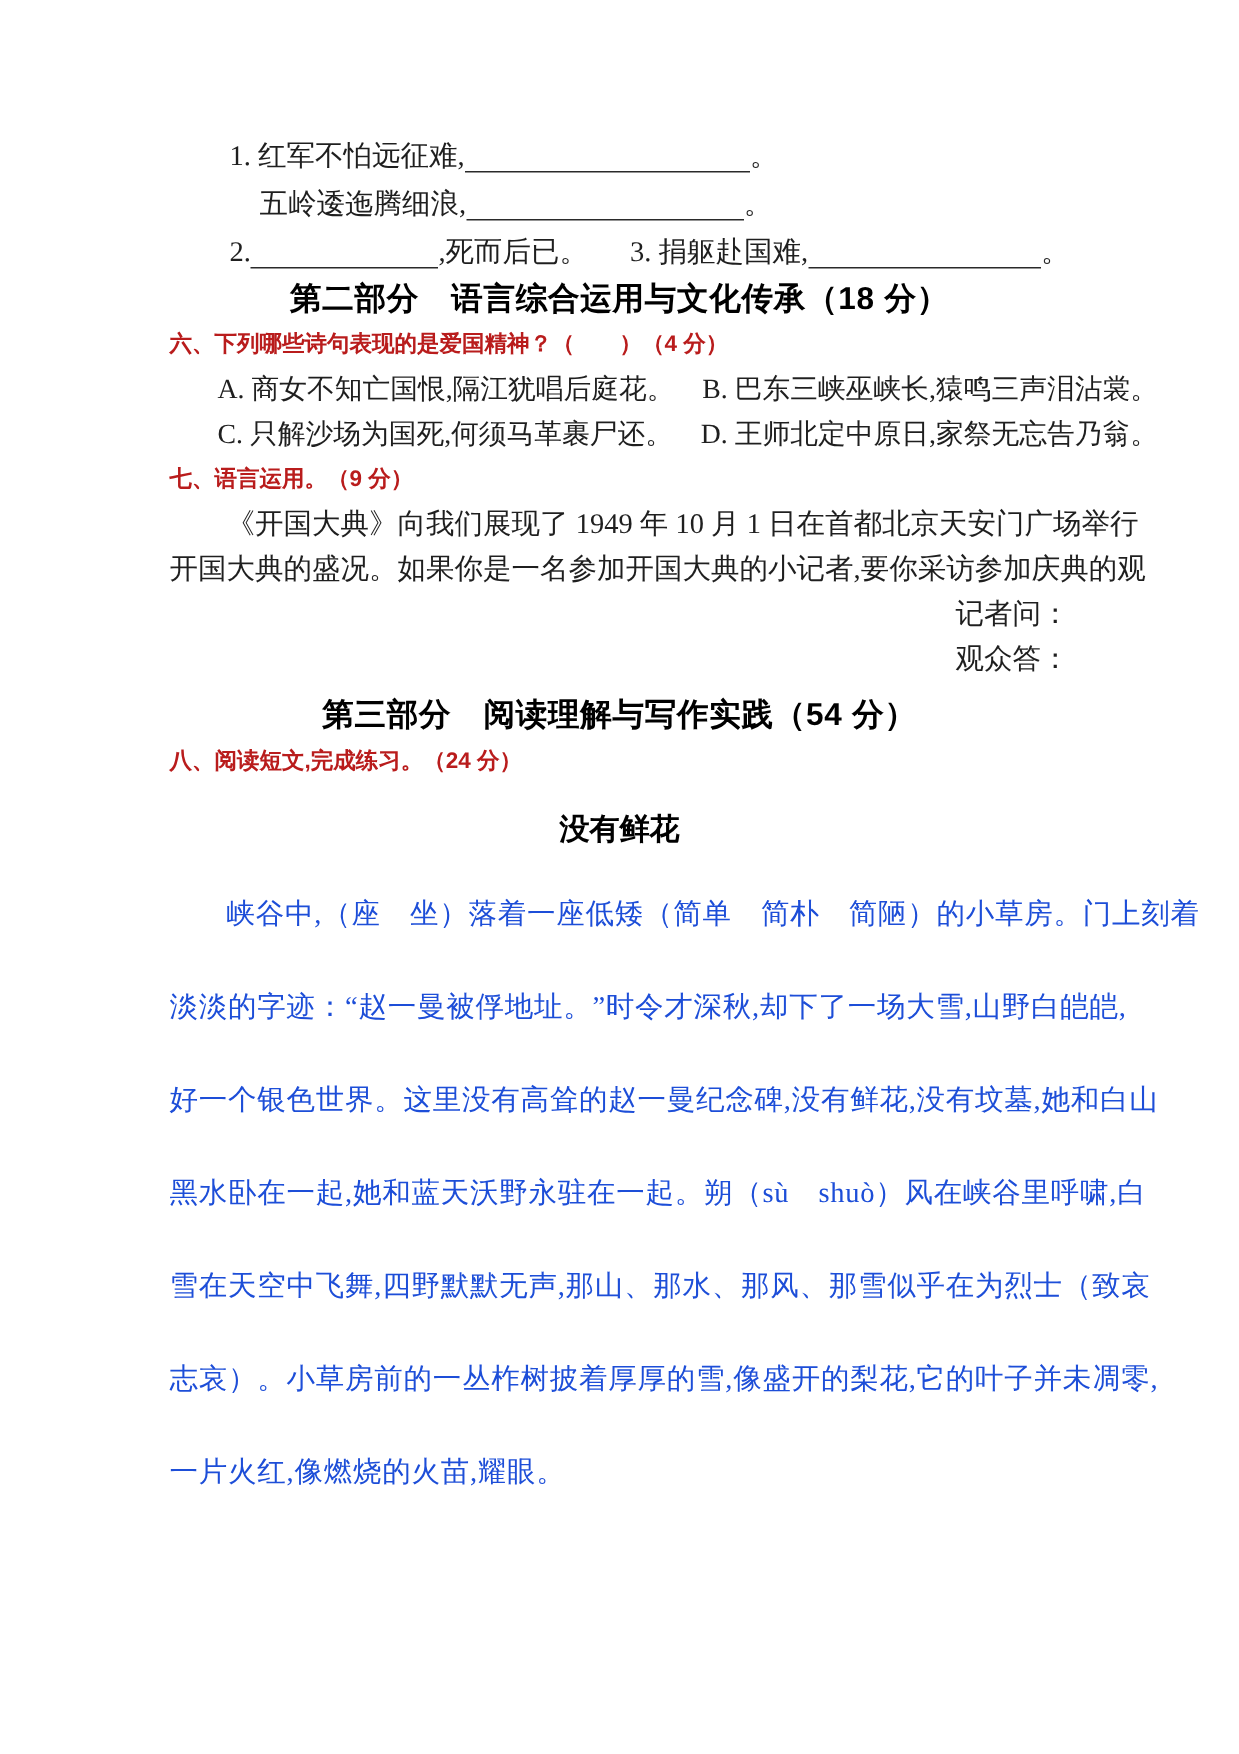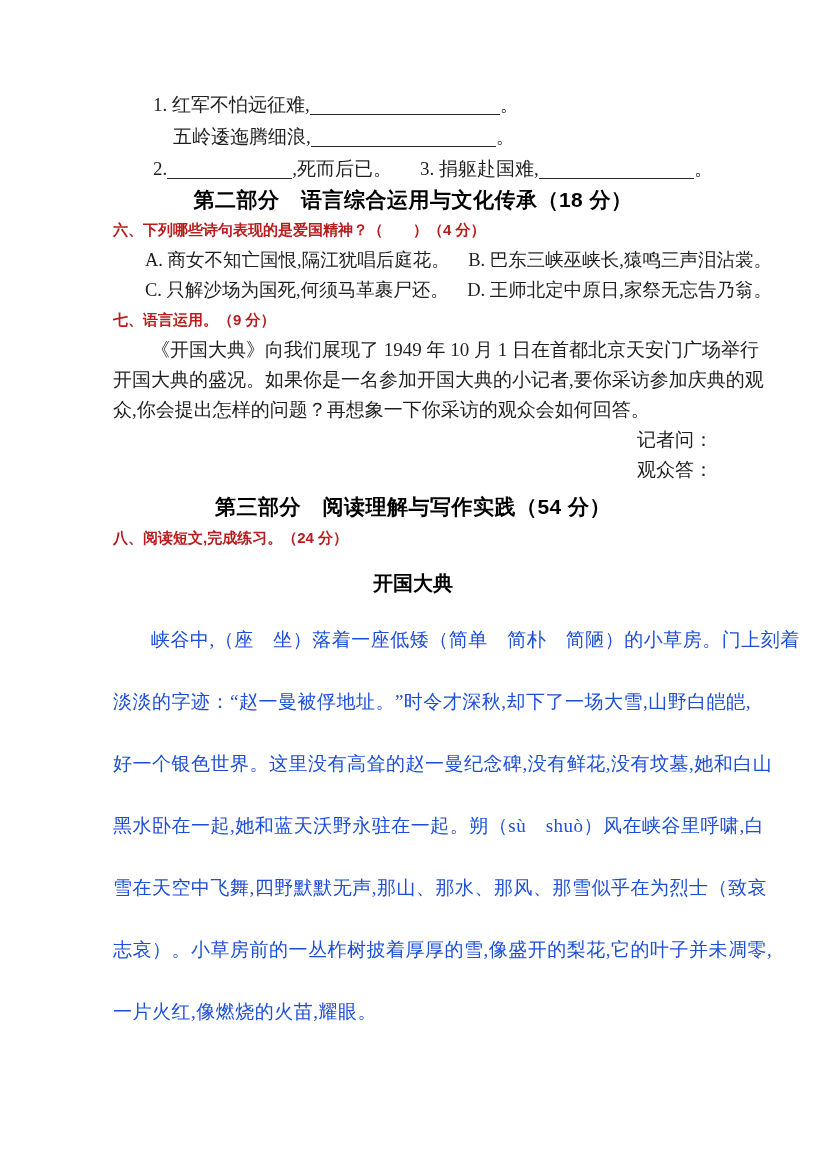--- a/index.html
+++ b/index.html
@@ -123,35 +123,34 @@
 
     <div class="sec-heading">第二部分　语言综合运用与文化传承（18 分）</div>
 
     <div class="q-title">六、下列哪些诗句表现的是爱国精神？（　　）（4 分）</div>
     <div class="opt-row">A. 商女不知亡国恨,隔江犹唱后庭花。　B. 巴东三峡巫峡长,猿鸣三声泪沾裳。</div>
     <div class="opt-row">C. 只解沙场为国死,何须马革裹尸还。　D. 王师北定中原日,家祭无忘告乃翁。</div>
 
     <div class="q-title">七、语言运用。（9 分）</div>
     <div class="para-line indent">《开国大典》向我们展现了 1949 年 10 月 1 日在首都北京天安门广场举行</div>
     <div class="para-line">开国大典的盛况。如果你是一名参加开国大典的小记者,要你采访参加庆典的观</div>
-    <div class="para-line">众,你会提出怎样的问题？再想象一下你采访的观众会如何回答。</div>
     <div class="answer-row ind40">
       <span>记者问：</span>
       <span class="blank grow"></span>
     </div>
     <div class="answer-row ind40">
       <span>观众答：</span>
       <span class="blank grow"></span>
     </div>
 
     <div class="sec-heading h3x">第三部分　阅读理解与写作实践（54 分）</div>
 
     <div class="q-title">八、阅读短文,完成练习。（24 分）</div>
 
-    <div class="passage-title">开国大典</div>
+    <div class="passage-title">没有鲜花</div>
     <div class="passage">
       <div class="passage-line indent">峡谷中,（座　坐）落着一座低矮（简单　简朴　简陋）的小草房。门上刻着</div>
       <div class="passage-line">淡淡的字迹：“赵一曼被俘地址。”时令才深秋,却下了一场大雪,山野白皑皑,</div>
       <div class="passage-line">好一个银色世界。这里没有高耸的赵一曼纪念碑,没有鲜花,没有坟墓,她和白山</div>
       <div class="passage-line">黑水卧在一起,她和蓝天沃野永驻在一起。朔（sù　shuò）风在峡谷里呼啸,白</div>
       <div class="passage-line">雪在天空中飞舞,四野默默无声,那山、那水、那风、那雪似乎在为烈士（致哀</div>
       <div class="passage-line">志哀）。小草房前的一丛柞树披着厚厚的雪,像盛开的梨花,它的叶子并未凋零,</div>
       <div class="passage-line">一片火红,像燃烧的火苗,耀眼。</div>
     </div>
 

